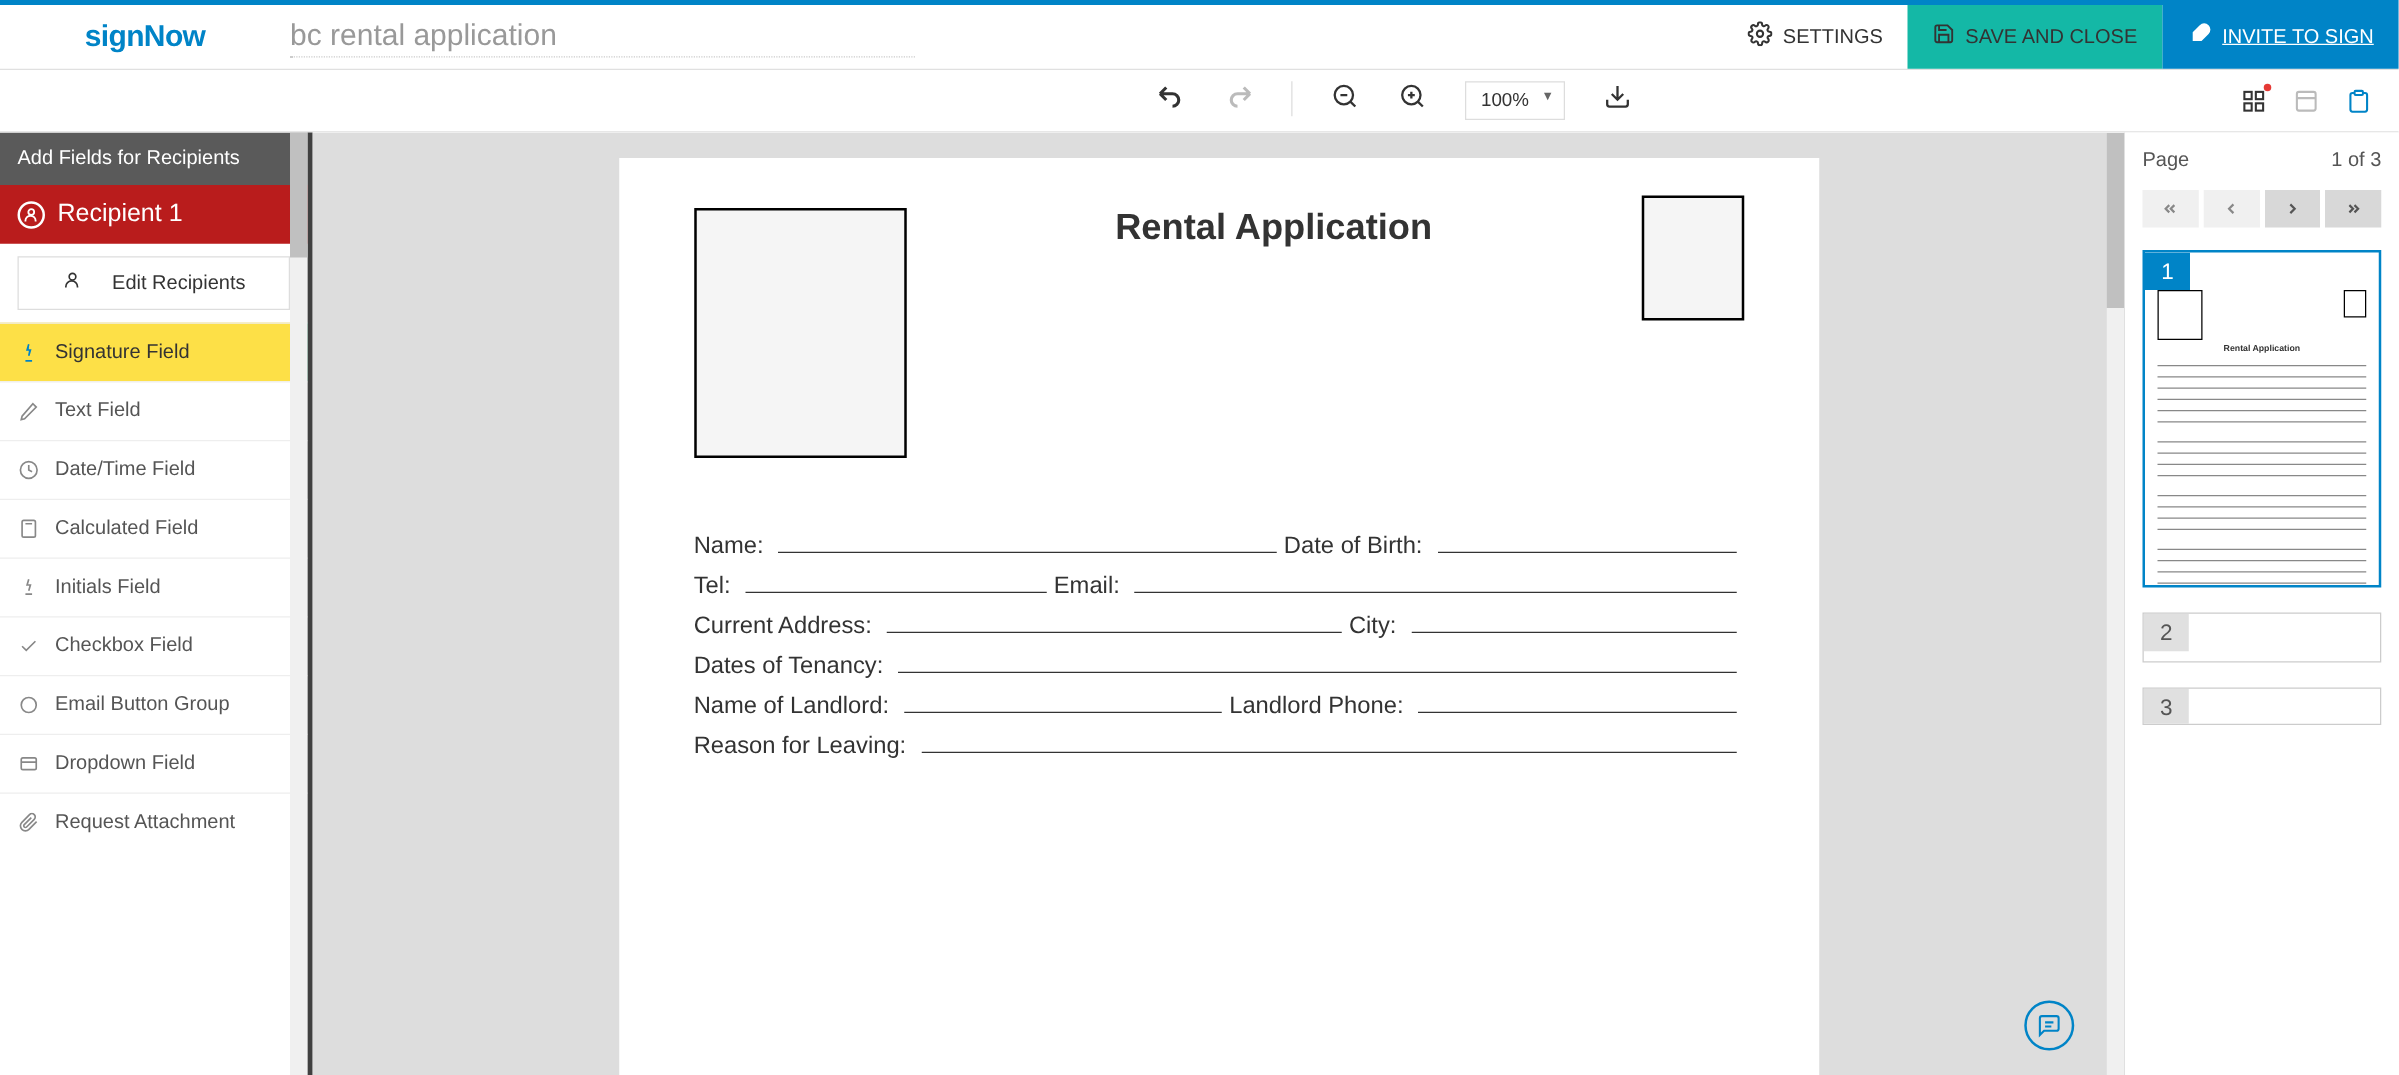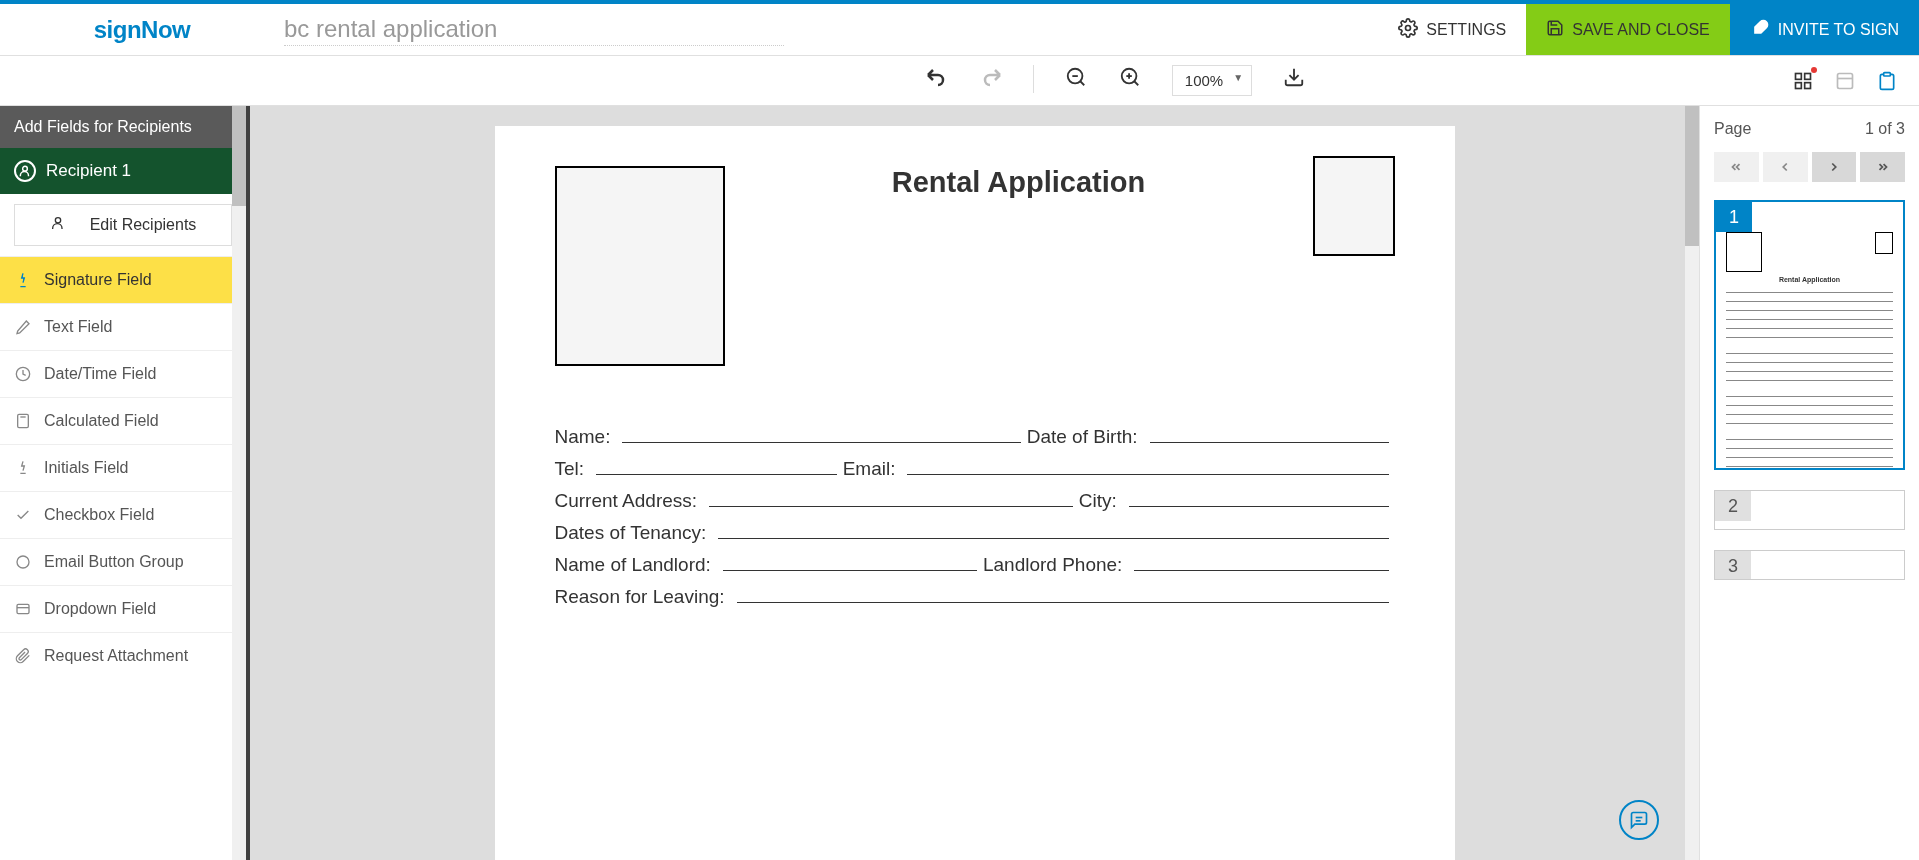--- a/index.html
+++ b/index.html
@@ -1,45 +1,45 @@
 <!DOCTYPE html>
 <html><head>
   <meta charset="utf-8">
   <style>
     * { margin: 0; padding: 0; box-sizing: border-box; }
     body { font-family: -apple-system, BlinkMacSystemFont, 'Segoe UI', Arial, sans-serif; font-size: 14px; color: #333; overflow: hidden; }
     
     .top-bar { height: 4px; background: #0084c7; }
     
     .header { display: flex; align-items: center; height: 52px; border-bottom: 1px solid #e0e0e0; background: #fff; }
-    .logo { width: 284px; text-align: center; font-size: 24px; font-weight: 600; color: #0084c7; letter-spacing: -0.5px; }
+    .logo { width: 232px; text-align: center; font-size: 24px; font-weight: 600; color: #0084c7; letter-spacing: -0.5px; }
     .doc-title { flex: 1; font-size: 24px; color: #999; border-bottom: 1px dotted #ccc; margin-right: 20px; padding: 2px 0; max-width: 500px; }
     .header-actions { display: flex; margin-left: auto; height: 100%; }
     .header-btn { display: flex; align-items: center; padding: 0 20px; font-size: 16px; font-weight: 500; cursor: pointer; height: 100%; gap: 8px; }
     .header-btn.settings { color: #333; }
-    .header-btn.save { background: #84cc16; color: #333; }
-    .header-btn.invite { background: #0084c7; color: #fff; }
+    .header-btn.save { background: #14b8a6; color: #333; }
+    .header-btn.invite { background: #0084c7; color: #fff; text-decoration: underline; }
     
     .toolbar { display: flex; align-items: center; justify-content: space-between; height: 50px; border-bottom: 1px solid #e0e0e0; background: #fff; padding: 0 20px; }
     .toolbar-center { display: flex; align-items: flex-start; gap: 30px; margin-left: 420px; }
     .toolbar-icon { cursor: pointer; display: flex; align-items: center; justify-content: center; width: 24px; height: 24px; }
     .toolbar-divider { width: 1px; height: 28px; background: #ddd; }
     .zoom-select { border: 1px solid #ddd; padding: 6px 28px 6px 12px; font-size: 15px; background: #fff; cursor: pointer; position: relative; }
     .zoom-caret { position: absolute; right: 8px; font-size: 10px; color: #666; }
     .toolbar-right { display: flex; align-items: center; gap: 18px; }
     .notification-dot { position: relative; }
     .notification-dot::after { content: ''; position: absolute; top: -2px; right: -2px; width: 6px; height: 6px; background: #e53935; border-radius: 50%; }
     
     .main { display: flex; height: calc(100vh - 106px); }
     
     .sidebar { width: 250px; background: #fff; border-right: 4px solid #404040; overflow-y: auto; position: relative; }
     .sidebar-scroll { position: absolute; right: 0; top: 0; bottom: 0; width: 14px; background: #f0f0f0; }
     .sidebar-scroll-thumb { background: #c0c0c0; height: 100px; width: 14px; }
     .sidebar-header { background: #5a5a5a; color: #fff; padding: 12px 14px; font-size: 16px; font-weight: 500; }
-    .recipient-row { background: #14532d; color: #fff; padding: 12px 14px; font-size: 17px; display: flex; align-items: center; gap: 10px; }
+    .recipient-row { background: #b91c1c; color: #fff; padding: 12px 14px; font-size: 20px; display: flex; align-items: center; gap: 10px; }
     .recipient-icon { width: 22px; height: 22px; border: 2px solid #fff; border-radius: 50%; display: flex; align-items: center; justify-content: center; }
     .edit-recipients { margin: 10px 14px; border: 1px solid #ddd; padding: 10px; text-align: center; font-size: 16px; cursor: pointer; display: flex; align-items: center; justify-content: center; gap: 24px; }
     .field-item { padding: 14px 14px; font-size: 16px; color: #555; display: flex; align-items: center; gap: 12px; cursor: pointer; border-top: 1px solid #eee; }
     .field-item.active { background: #fde047; border-right: 4px solid #0084c7; color: #333; }
     .field-item.active .field-icon svg { stroke: #0084c7; fill: #0084c7; }
     .field-icon { width: 18px; height: 18px; display: flex; align-items: center; justify-content: center; }
     
     .canvas-area { flex: 1; background: #ddd; overflow: auto; padding: 20px; position: relative; }
     .canvas-scroll { position: absolute; right: 0; top: 0; bottom: 0; width: 14px; background: #f0f0f0; }
     .canvas-scroll-thumb { background: #c0c0c0; height: 140px; width: 14px; }

